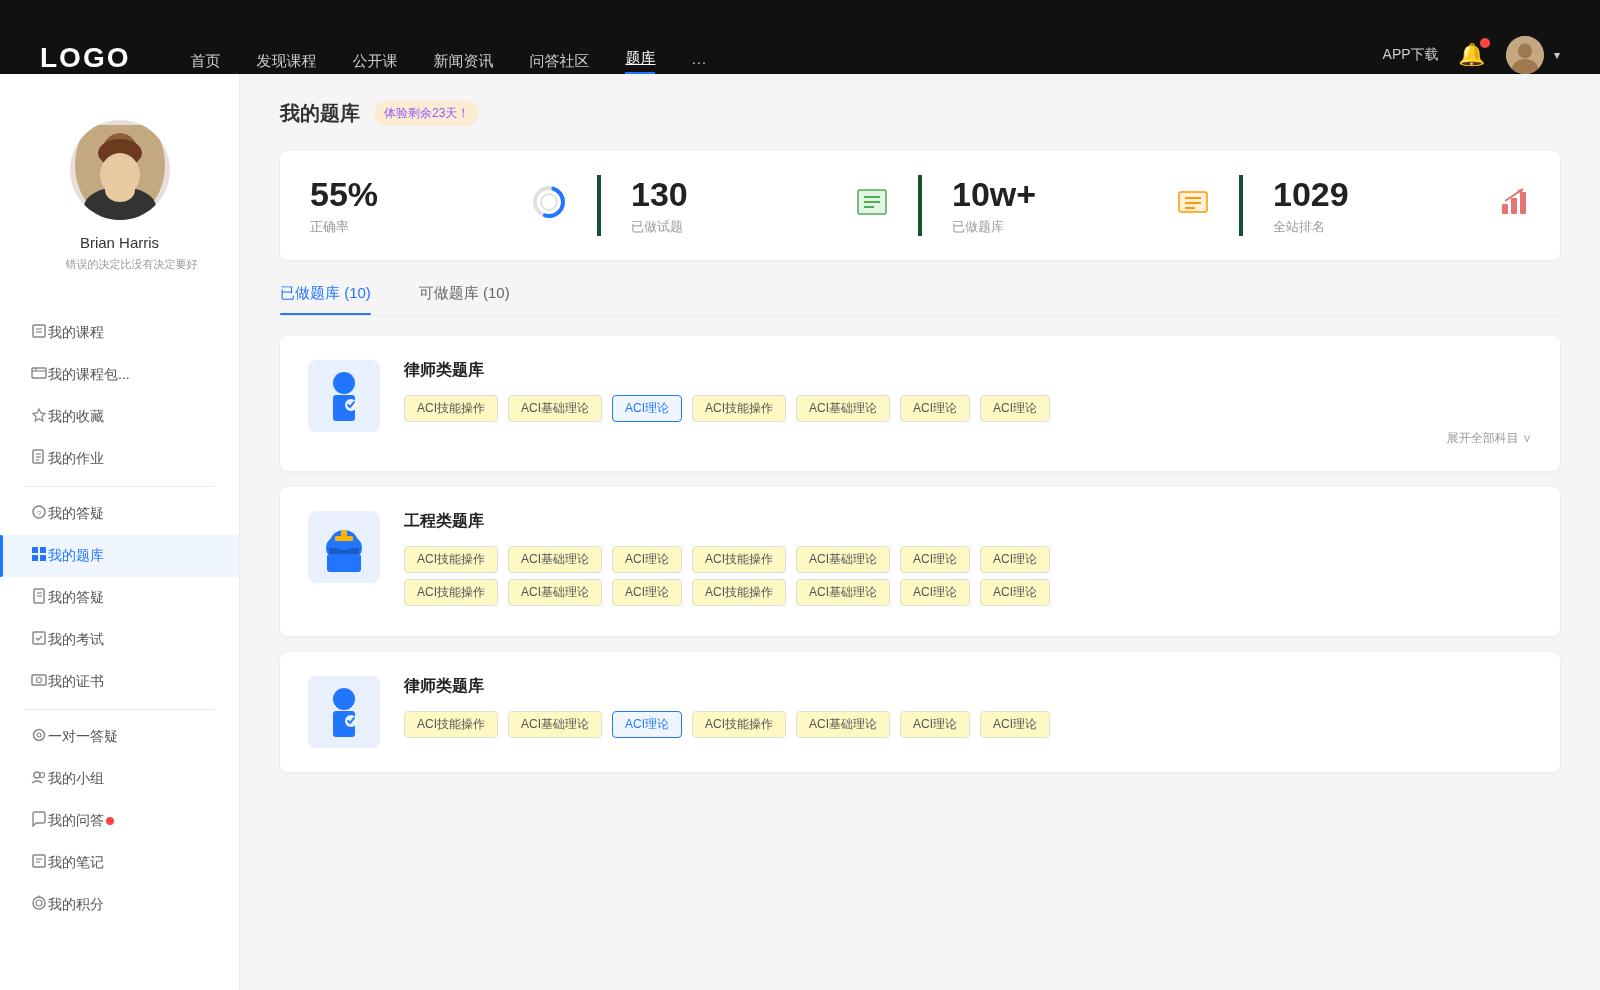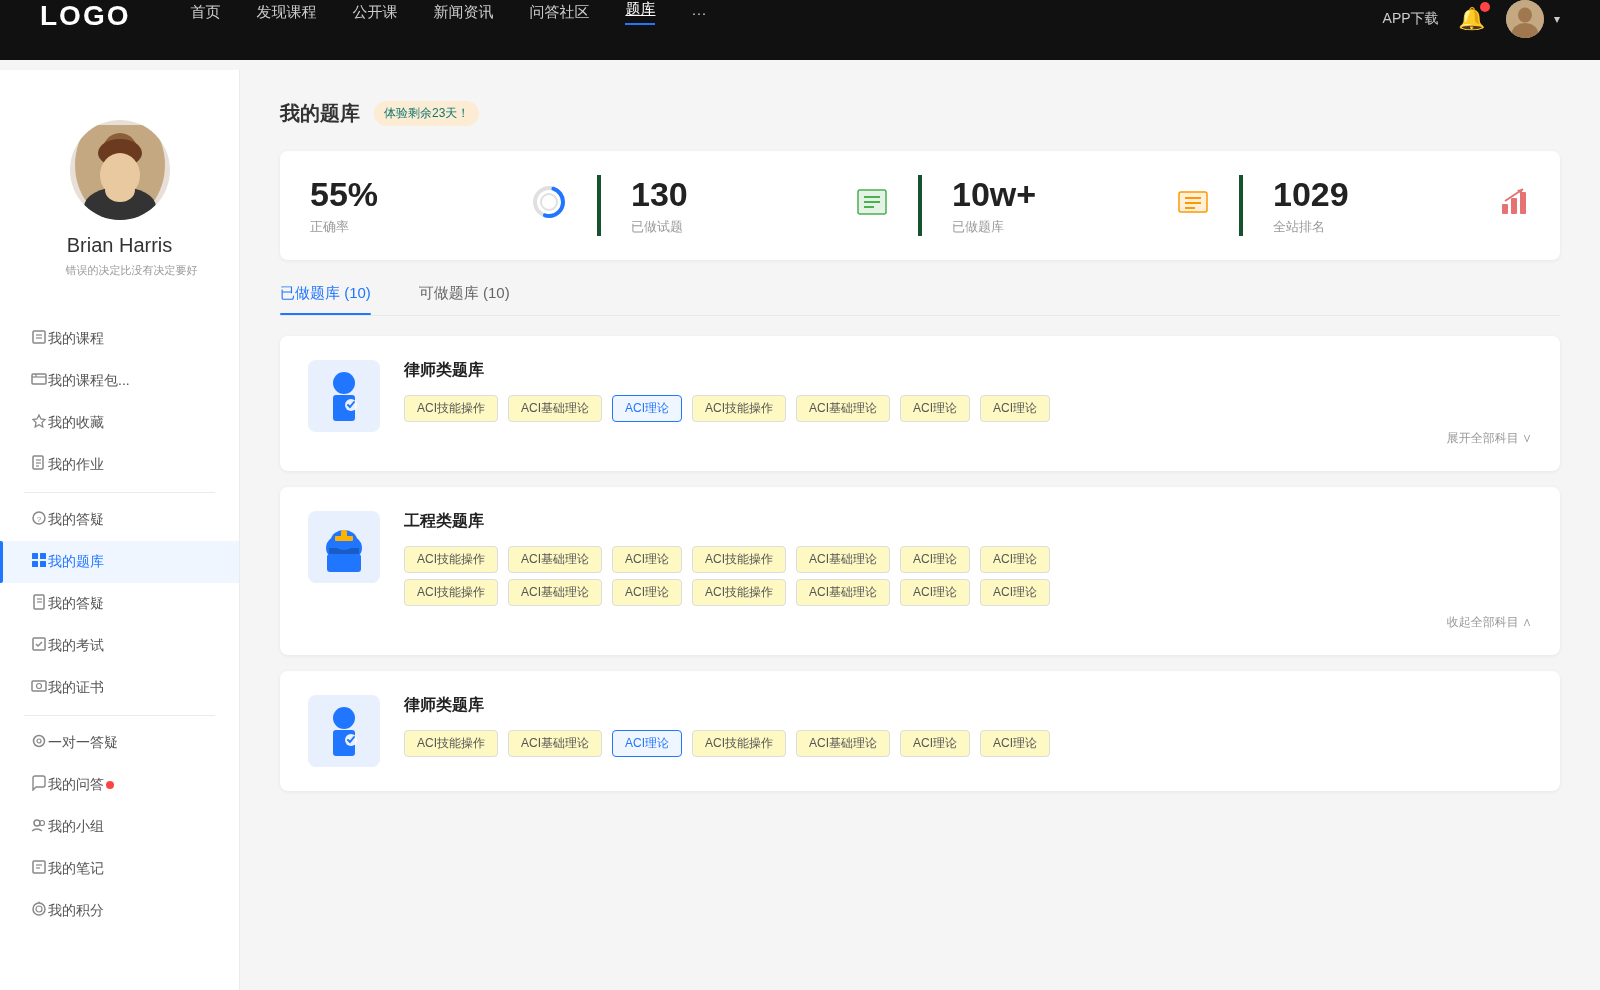--- a/index.html
+++ b/index.html
@@ -1,23 +1,23 @@
 <!DOCTYPE html>
 <html><head>
   <meta charset="utf-8">
   <style>
     * { margin: 0; padding: 0; box-sizing: border-box; }
     body { font-family: -apple-system, BlinkMacSystemFont, "PingFang SC", "Microsoft YaHei", sans-serif; background: #f5f5f5; width: 1600px; min-height: 990px; }
 
     
     .navbar {
       background: #111;
-      height: 60px;
-      display: flex;
-      align-items: flex-start;
+      height: 74px;
+      display: flex;
+      align-items: flex-end;
       padding: 0 40px;
       position: fixed;
       top: 0; left: 0; right: 0;
       z-index: 100;
     }
     .navbar-logo {
       font-size: 28px;
       font-weight: 900;
       color: #fff;
       letter-spacing: 2px;
@@ -116,21 +116,21 @@
       height: 100px;
       border-radius: 50%;
       background: #e8e0d8;
       overflow: hidden;
       margin-bottom: 14px;
       display: flex;
       align-items: flex-end;
       justify-content: center;
     }
     .sidebar-name {
-      font-size: 20px;
+      font-size: 15px;
       font-weight: 500;
       color: #333;
       margin-bottom: 6px;
     }
     .sidebar-motto {
       font-size: 11px;
       color: #999;
       margin-left: 24px;
     }
     .sidebar-menu {
@@ -193,21 +193,21 @@
       gap: 14px;
       margin-bottom: 24px;
     }
     .page-title {
       font-size: 20px;
       font-weight: 600;
       color: #333;
     }
     .trial-badge {
       background: #fdecd4;
-      color: #0f766e;
+      color: #8b5cf6;
       font-size: 12px;
       padding: 4px 10px;
       border-radius: 20px;
     }
 
     
     .stats-row {
       background: #fff;
       border-radius: 8px;
       display: flex;
@@ -483,35 +483,35 @@
           <svg width="16" height="16" viewBox="0 0 16 16">
               <circle cx="8" cy="8" r="5.5" fill="none" stroke="#888" stroke-width="1.5"></circle>
               <circle cx="8" cy="8" r="2" fill="none" stroke="#888" stroke-width="1.2"></circle>
             </svg>
         </span>
         <span>一对一答疑</span>
       </div>
       <div class="sidebar-menu-item">
         <span class="menu-icon">
           <svg width="16" height="16" viewBox="0 0 16 16">
-              <path d="M2 3 Q2 1 4 1 L12 1 Q14 1 14 3 L14 10 Q14 12 12 12 L5 12 L2 15 L2 3Z" fill="none" stroke="#888" stroke-width="1.4"></path>
-            </svg>
-        </span>
-        <span>我的问答</span>
-        <div class="menu-dot"></div>
-      </div>
-      <div class="sidebar-menu-item">
-        <span class="menu-icon">
-          <svg width="16" height="16" viewBox="0 0 16 16">
               <circle cx="6" cy="6" r="3" fill="none" stroke="#888" stroke-width="1.5"></circle>
               <circle cx="11" cy="6" r="2.5" fill="none" stroke="#888" stroke-width="1.2"></circle>
               <path d="M1 14 Q6 10 11 14" fill="none" stroke="#888" stroke-width="1.4"></path>
             </svg>
         </span>
         <span>我的小组</span>
+      </div>
+      <div class="sidebar-menu-item">
+        <span class="menu-icon">
+          <svg width="16" height="16" viewBox="0 0 16 16">
+              <path d="M2 3 Q2 1 4 1 L12 1 Q14 1 14 3 L14 10 Q14 12 12 12 L5 12 L2 15 L2 3Z" fill="none" stroke="#888" stroke-width="1.4"></path>
+            </svg>
+        </span>
+        <span>我的问答</span>
+        <div class="menu-dot"></div>
       </div>
       <div class="sidebar-menu-item">
         <span class="menu-icon">
           <svg width="16" height="16" viewBox="0 0 16 16">
               <rect x="2" y="2" width="12" height="12" rx="1" fill="none" stroke="#888" stroke-width="1.5"></rect>
               <line x1="5" y1="6" x2="11" y2="6" stroke="#888" stroke-width="1.2"></line>
               <line x1="5" y1="9" x2="9" y2="9" stroke="#888" stroke-width="1.2"></line>
             </svg>
         </span>
         <span>我的笔记</span>
@@ -653,21 +653,20 @@
           </div>
           <div class="tag-row">
             <span class="tag">ACI技能操作</span>
             <span class="tag">ACI基础理论</span>
             <span class="tag">ACI理论</span>
             <span class="tag">ACI技能操作</span>
             <span class="tag">ACI基础理论</span>
             <span class="tag">ACI理论</span>
             <span class="tag">ACI理论</span>
           </div>
-          <div class="expand-link">收起全部科目 ∧</div>
         </div>
       </div>
     </div>
 
     <div class="qbank-card">
       <div class="qbank-card-inner">
         <div class="qbank-icon-wrap">
           <svg width="50" height="55" viewBox="0 0 50 55">
             <circle cx="25" cy="14" r="11" fill="#2176ff"></circle>
             <rect x="14" y="26" width="22" height="26" rx="3" fill="#2176ff"></rect>

